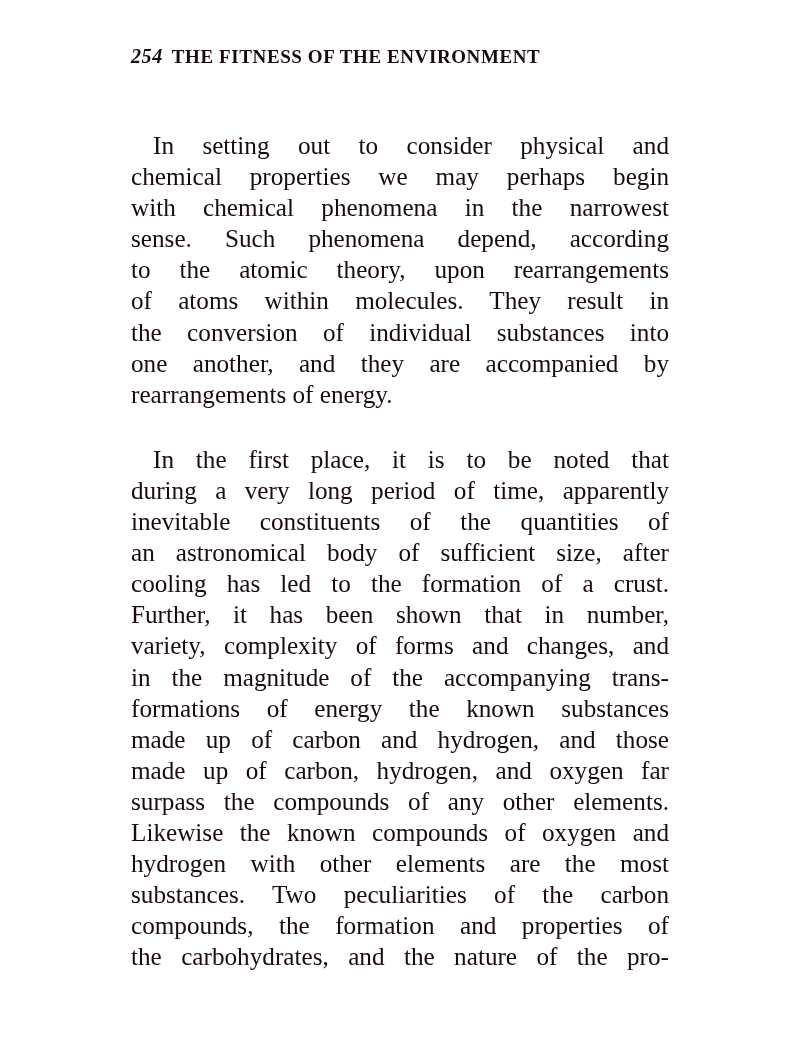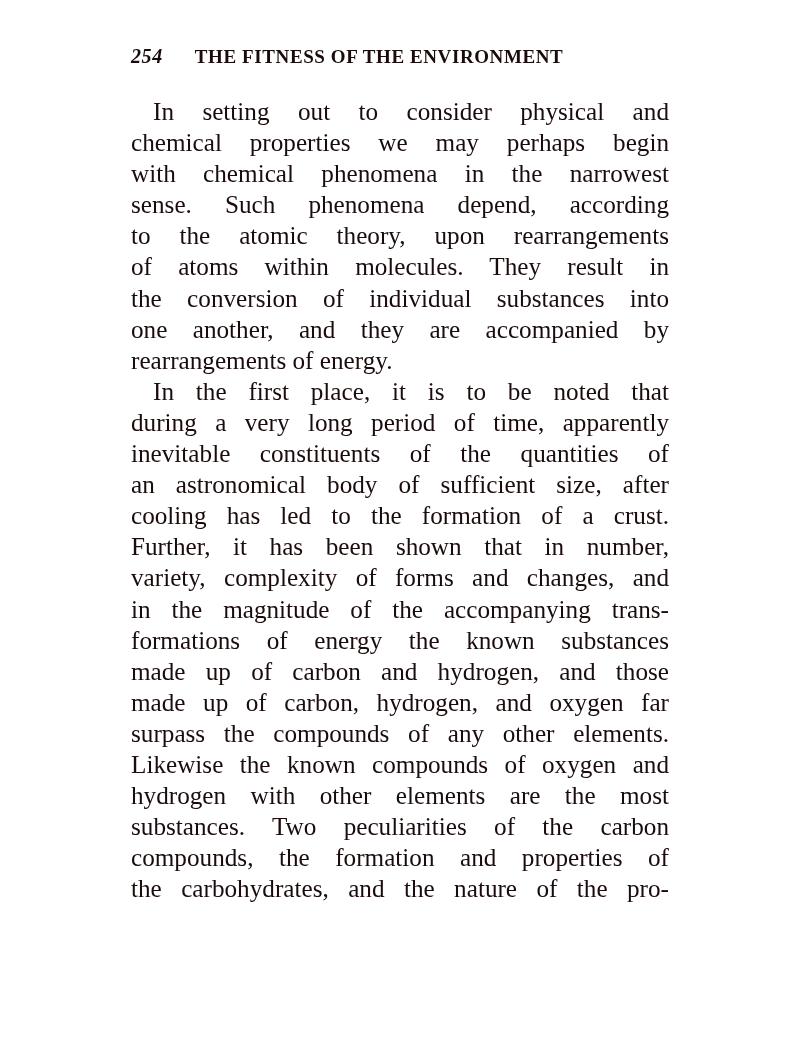--- a/index.html
+++ b/index.html
@@ -4,29 +4,29 @@
 <style>
   html, body { margin: 0; padding: 0; background: #ffffff; }
   body { width: 800px; height: 1050px; position: relative; overflow: hidden; }
   .page { position: absolute; left: 0; top: 0; width: 800px; height: 1050px; background: #ffffff; }
   .header {
     position: absolute; left: 131px; top: 45px; width: 540px; height: 30px;
     font-family: "Liberation Serif", "DejaVu Serif", serif;
     color: #1a0c0c; font-weight: bold; font-size: 19px; letter-spacing: 0.6px;
     white-space: nowrap;
   }
-  .header .pnum { font-style: italic; font-weight: bold; margin-right: 27px; font-size: 20px; }
+  .header .pnum { font-style: italic; font-weight: bold; margin-right: 4px; font-size: 20px; }
   .body {
     position: absolute; left: 131px; top: 96px; width: 538px;
     font-family: "Liberation Serif", "DejaVu Serif", serif;
     font-size: 25.2px; line-height: 31.1px; color: #1a0c0c;
   }
   .line { display: block; height: 31.1px; white-space: nowrap; text-align: justify; text-align-last: justify; }
   .line.last { text-align-last: left; }
-  .indented { padding-left: 22px; box-sizing: border-box; }
+  .indented { padding-left: 22px; box-sizing: border-box; margin-top: 34px; }
 </style>
 </head>
 <body>
 
 <div class="page">
   <div class="header">
     <span class="pnum">254</span>
     <span>THE FITNESS OF THE ENVIRONMENT</span>
   </div>
 

